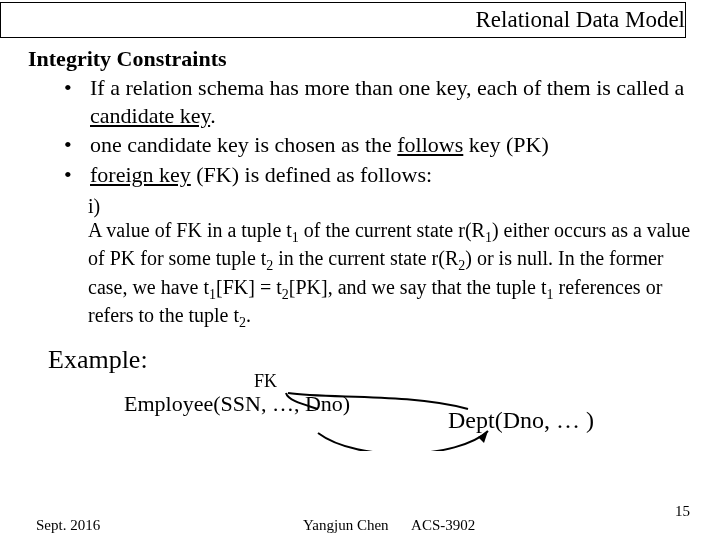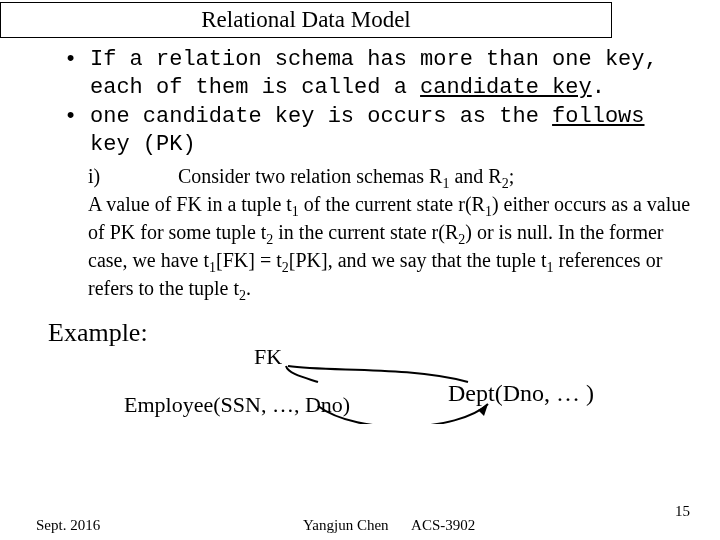--- a/index.html
+++ b/index.html
@@ -7,24 +7,24 @@
     padding: 0;
     width: 720px;
     height: 540px;
     background: #fff;
     font-family: "Times New Roman", Times, serif;
     color: #000;
     position: relative;
     overflow: hidden;
   }
   .titlebar {
-    width: 612px;
+    width: 686px;
     box-sizing: border-box;
     border: 1px solid #000;
-    text-align: center;
+    text-align: right;
     font-size: 23px;
     padding: 4px 0 4px 0;
     margin-top: 2px;
   }
   .content {
     padding: 8px 28px 0 28px;
   }
   .heading {
     font-weight: bold;
     font-size: 22px;
@@ -34,21 +34,20 @@
     list-style: none;
     margin: 0;
     padding: 0 0 0 36px;
   }
   ul.bullets > li {
     font-size: 22px;
     line-height: 1.25;
     position: relative;
     padding-left: 26px;
     margin-bottom: 2px;
-    font-family: Liberation Mono, monospace;
   }
   ul.bullets > li::before {
     content: "•";
     position: absolute;
     left: 0;
     top: 0;
   }
   .ul-word { text-decoration: underline; }
   .romanlist {
     margin: 6px 0 0 60px;
@@ -73,26 +72,26 @@
   }
   .diagram {
     position: relative;
     height: 80px;
     margin-top: -4px;
   }
   .diagram .fk {
     position: absolute;
     left: 226px;
     top: 0;
-    font-size: 22px;
+    font-size: 18px;
   }
   .diagram .emp {
     position: absolute;
     left: 96px;
-    top: 48px;
+    top: 20px;
     font-size: 22px;
   }
   .diagram .dept {
     position: absolute;
     left: 420px;
     top: 36px;
     font-size: 24px;
   }
   .diagram svg {
     position: absolute;
@@ -111,36 +110,37 @@
   .footer .pg    { position: absolute; right: 30px;  bottom: 14px; }
 </style>
 </head>
 <body>
 
 <div class="titlebar">
   <span>Relational Data Model</span>
 </div>
 
 <div class="content">
+  <div class="heading">Integrity Constraints</div>
 
   <ul class="bullets">
     <li>
       <span>If a relation schema has more than one key, each of them is called a </span><span class="ul-word">candidate key</span><span>.</span>
     </li>
     <li>
-      <span>one candidate key is occurs as the </span><span class="ul-word">follows</span><span> key (PK)</span>
+      <span>one candidate key is chosen as the </span><span class="ul-word">follows</span><span> key (PK)</span>
+    </li>
+    <li>
+      <span class="ul-word">foreign key</span><span> (FK) is defined as follows:</span>
     </li>
   </ul>
 
   <div class="romanlist">
     <div class="row">
       <div class="num">i)</div>
-      <div class="txt">
-        <span>Consider two relation schemas R</span><sub>1</sub><span> and R</span><sub>2</sub><span>;</span>
-      </div>
     </div>
     <div class="row">
     </div>
     <div class="row">
       <div class="txt">
         <span>A value of FK in a tuple t</span><sub>1</sub><span> of the current state r(R</span><sub>1</sub><span>) either occurs as a value of PK for some tuple t</span><sub>2</sub><span> in the current state r(R</span><sub>2</sub><span>) or is null. In the former case, we have t</span><sub>1</sub><span>[FK] = t</span><sub>2</sub><span>[PK], and we say that the tuple t</span><sub>1</sub><span> references or refers to the tuple t</span><sub>2</sub><span>.</span>
       </div>
     </div>
   </div>
 

